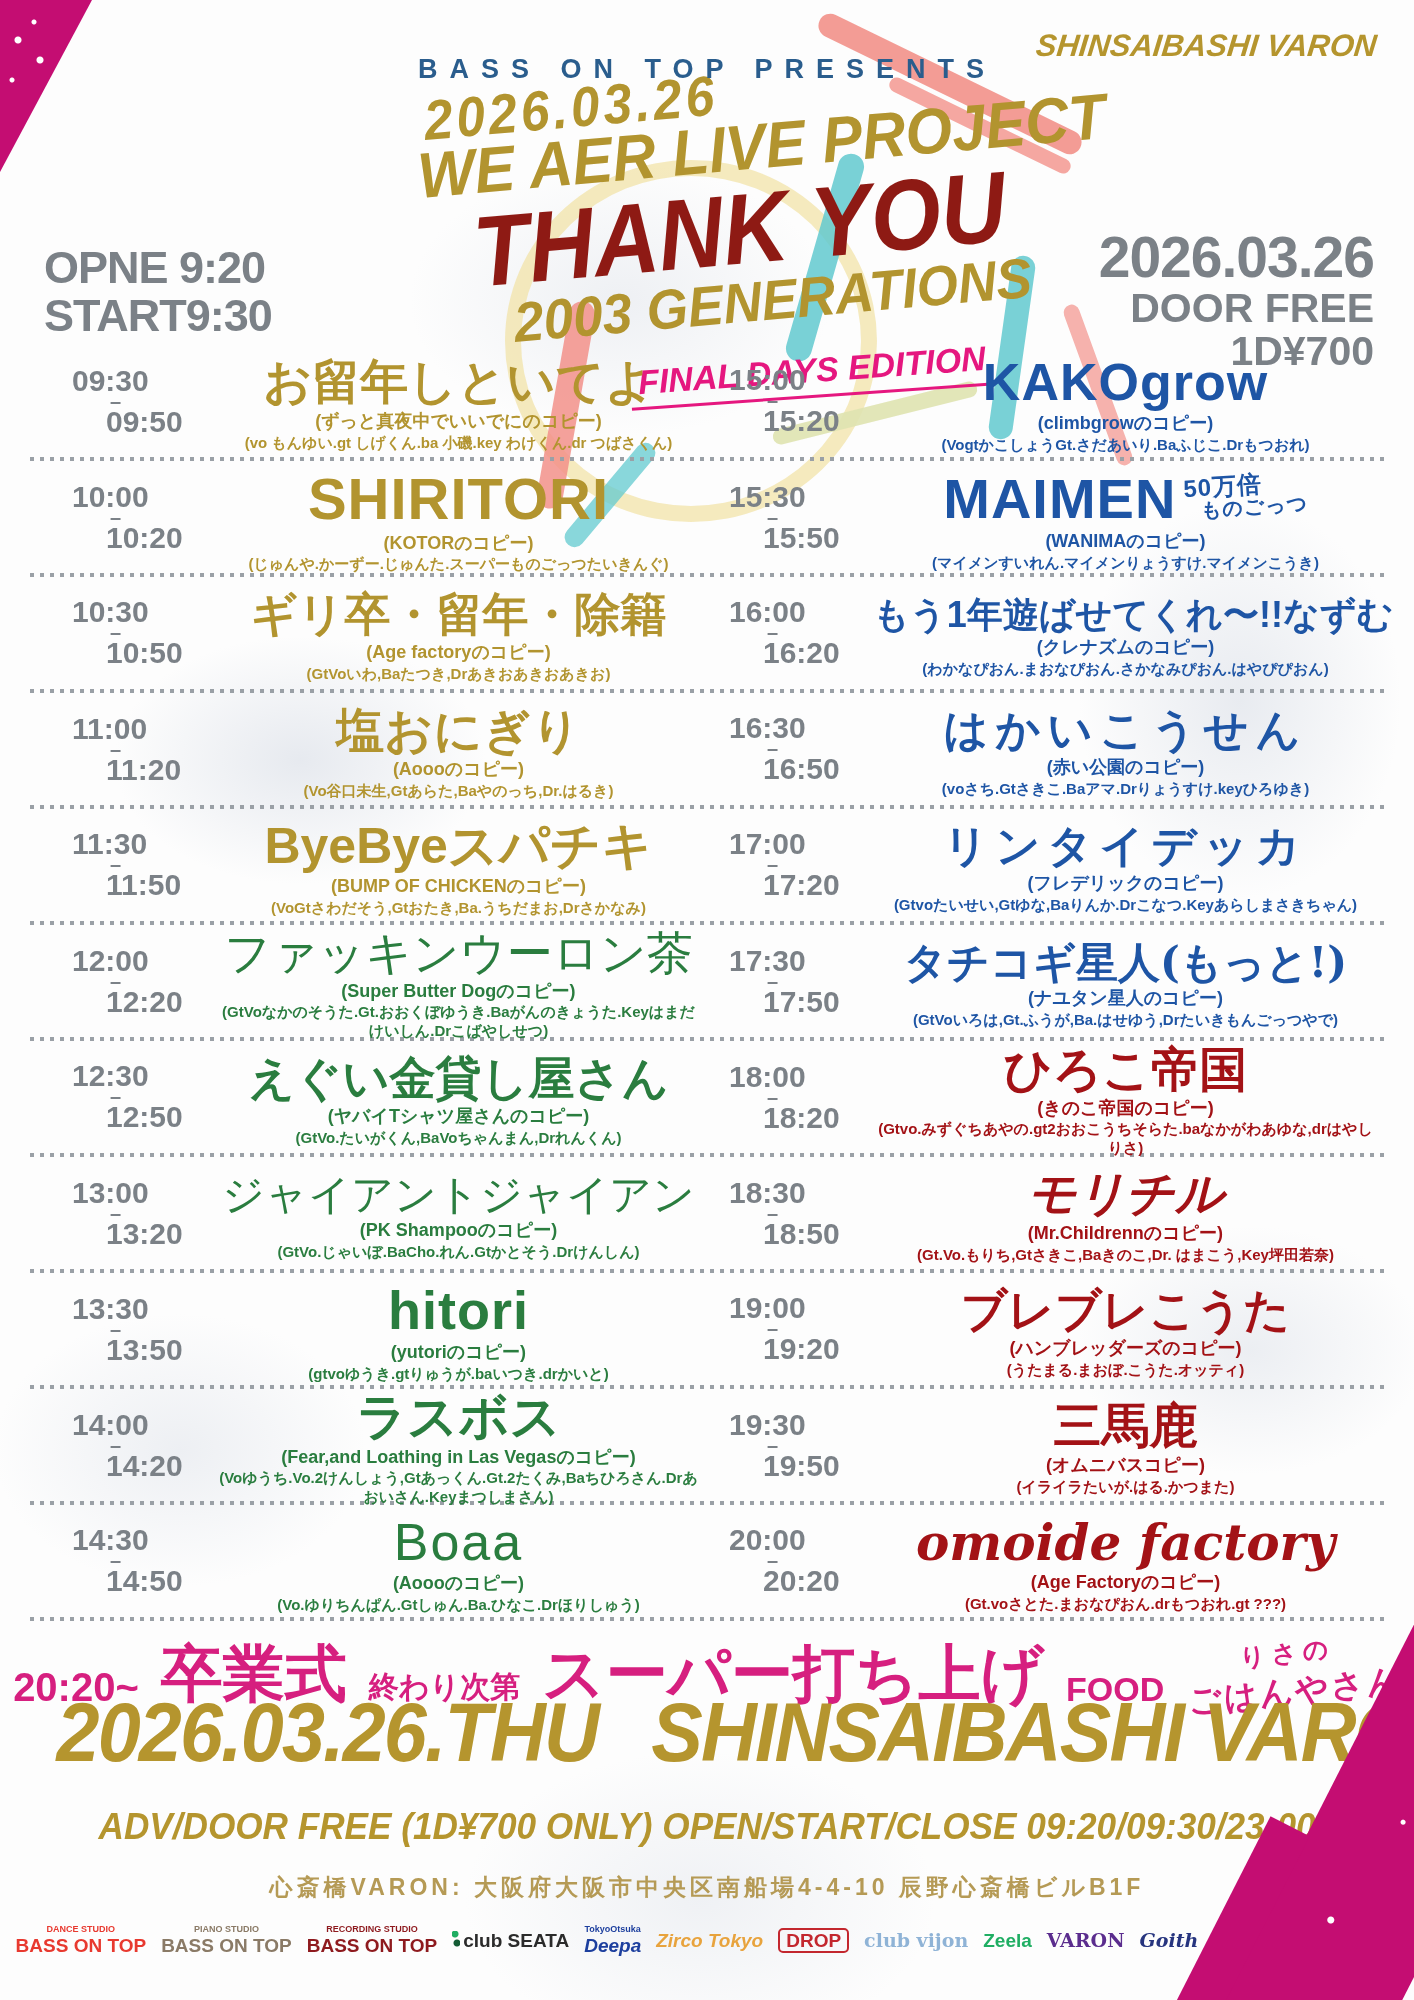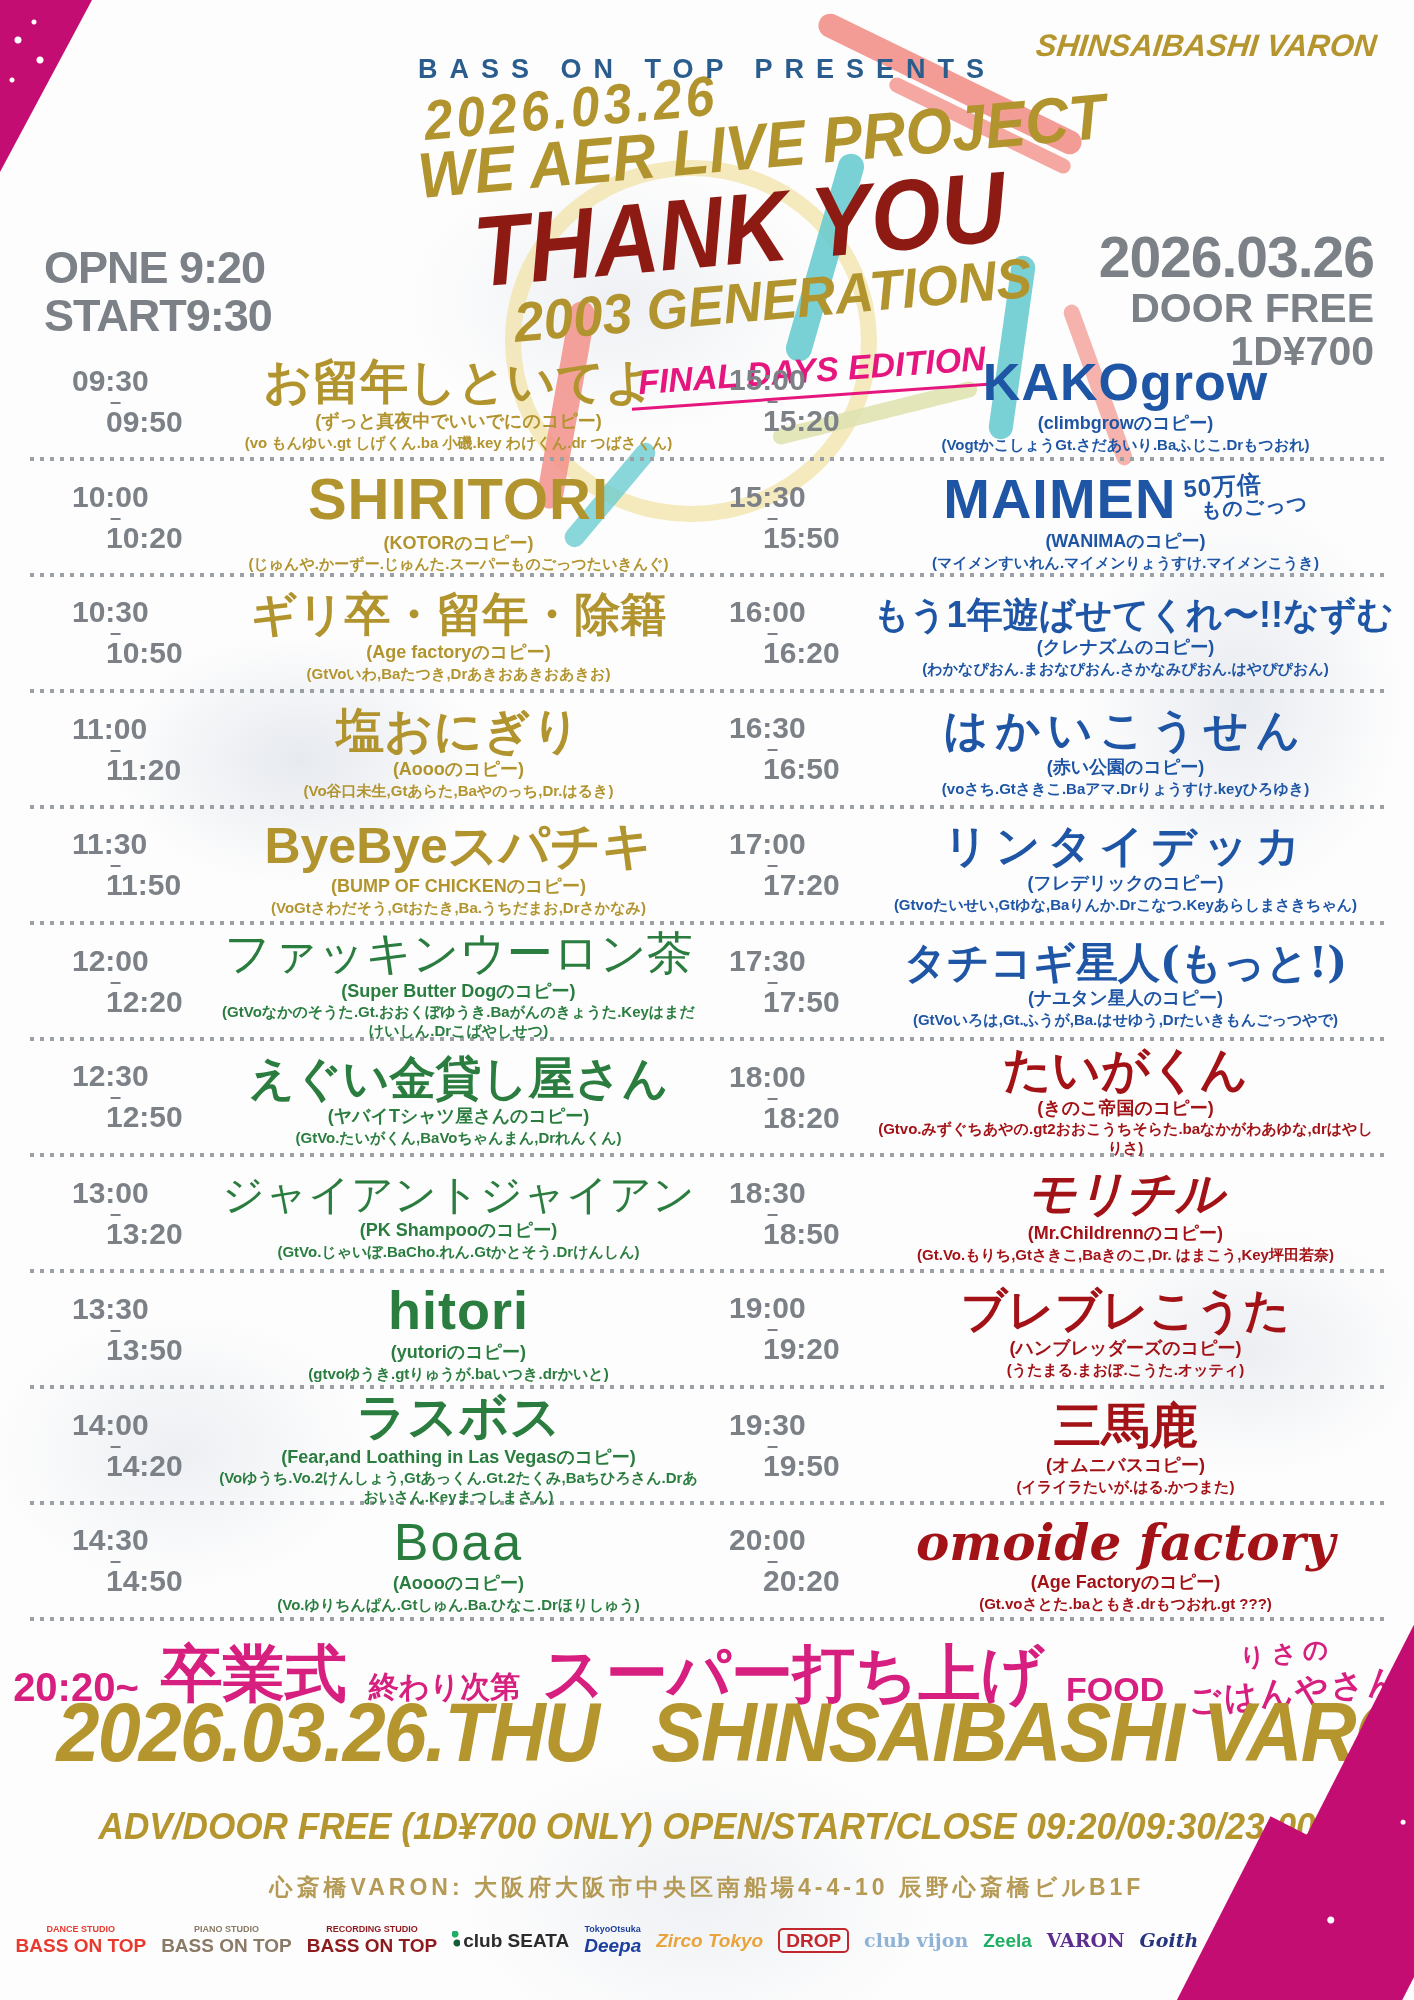--- a/index.html
+++ b/index.html
@@ -327,21 +327,21 @@
             <div class="slot-members">(GtVo.たいがくん,BaVoちゃんまん,Drれんくん)</div>
           </div>
         </div>
         <div class="slot c-red">
           <div class="slot-time">
             <div class="t-start">18:00</div>
             <div class="t-dash">–</div>
             <div class="t-end">18:20</div>
           </div>
           <div class="slot-body">
-            <div class="slot-name st-serif" style="font-size: 48px;">たいがくん</div>
+            <div class="slot-name st-serif" style="font-size: 48px;">ひろこ帝国</div>
             <div class="slot-copy">(きのこ帝国のコピー)</div>
             <div class="slot-members">(Gtvo.みずぐちあやの.gt2おおこうちそらた.baなかがわあゆな,drはやしりさ)</div>
           </div>
         </div>
       </div>
       <div class="dotline"></div>
       <div class="tt-row">
         <div class="slot c-green">
           <div class="slot-time">
             <div class="t-start">13:00</div>
@@ -437,21 +437,21 @@
         </div>
         <div class="slot c-red">
           <div class="slot-time">
             <div class="t-start">20:00</div>
             <div class="t-dash">–</div>
             <div class="t-end">20:20</div>
           </div>
           <div class="slot-body">
             <div class="slot-name st-italic-serif" style="font-size: 50px;">omoide factory</div>
             <div class="slot-copy">(Age Factoryのコピー)</div>
-            <div class="slot-members">(Gt.voさとた.baともき.drもつおれ.gt ???)</div>
+            <div class="slot-members">(Gt.voさとた.まおなぴおん.drもつおれ.gt ???)</div>
           </div>
         </div>
       </div>
       <div class="dotline"></div>
     </div>
 
   <div class="afterparty">
     <div class="ap-time">20:20~</div>
     <div class="ap-big">卒業式</div>
     <div class="ap-note">終わり次第</div>

